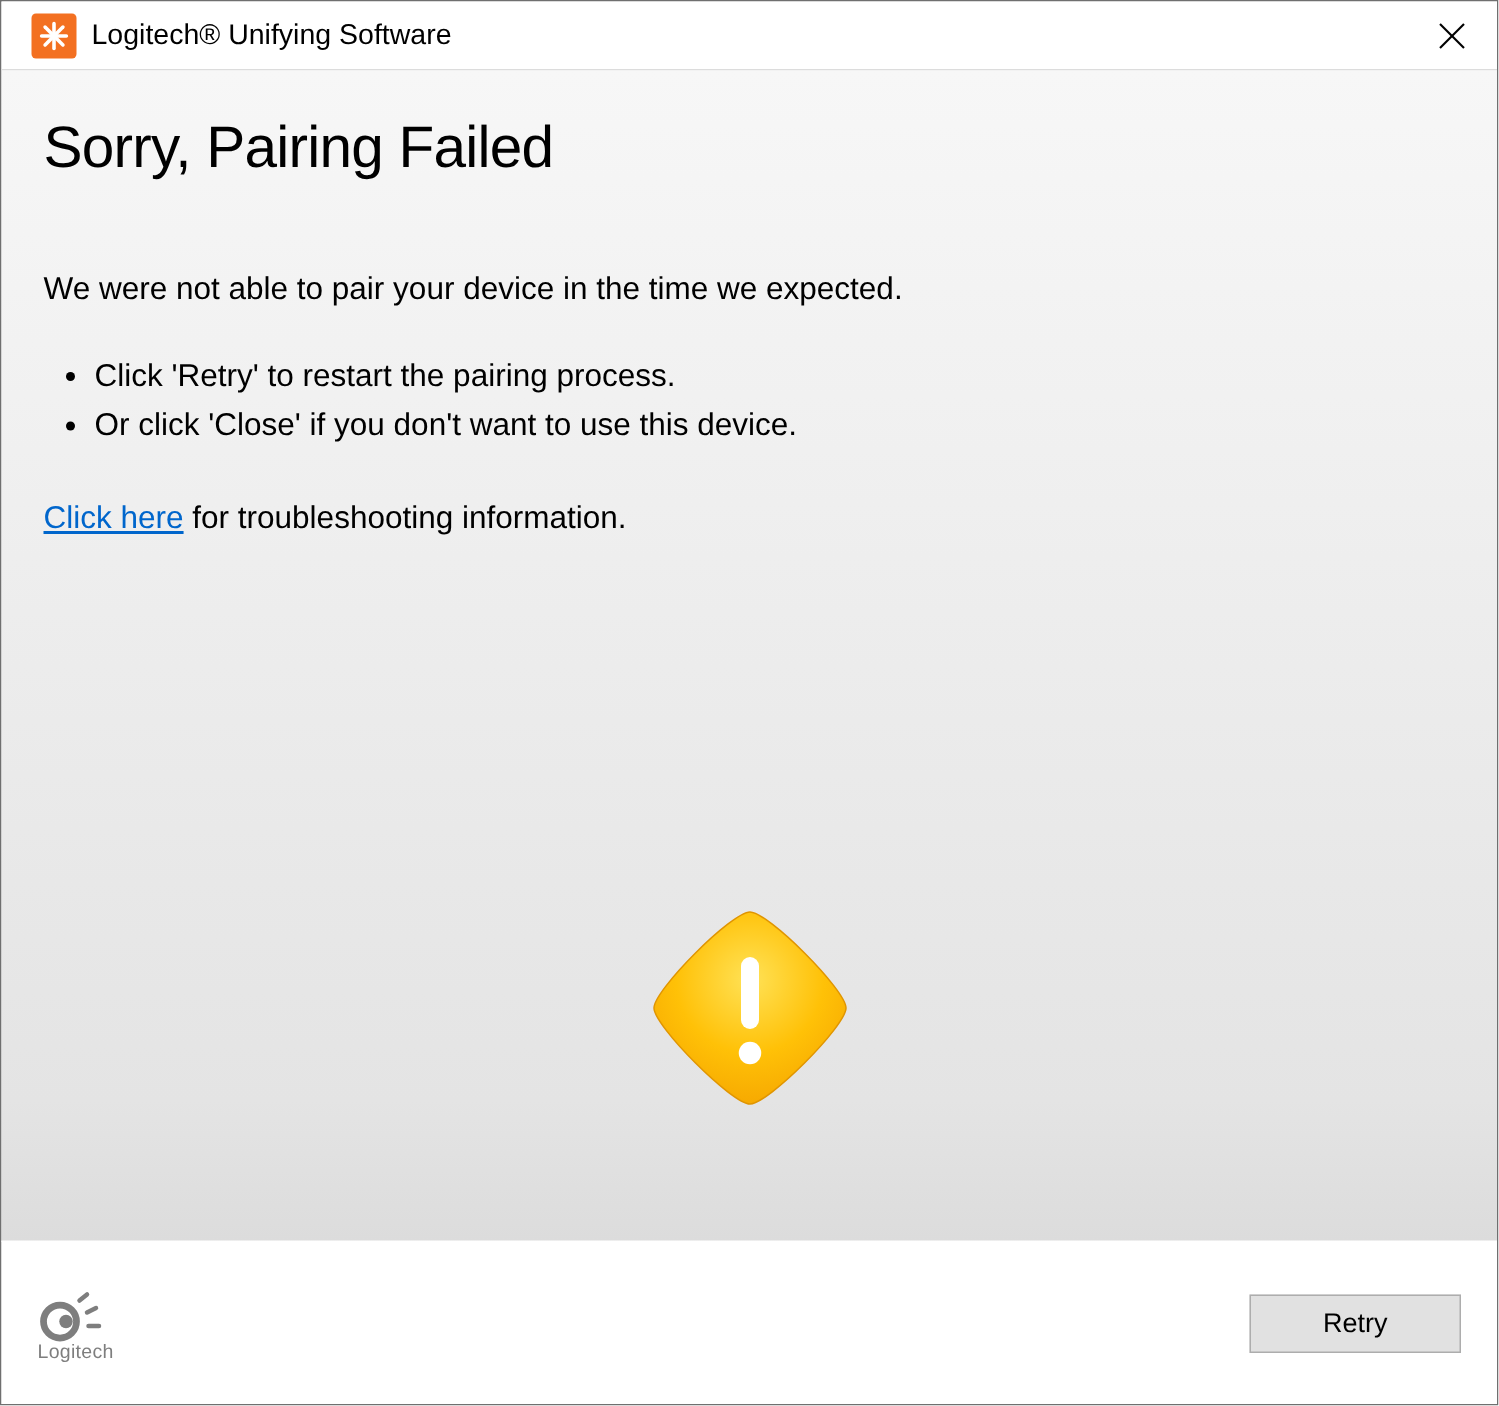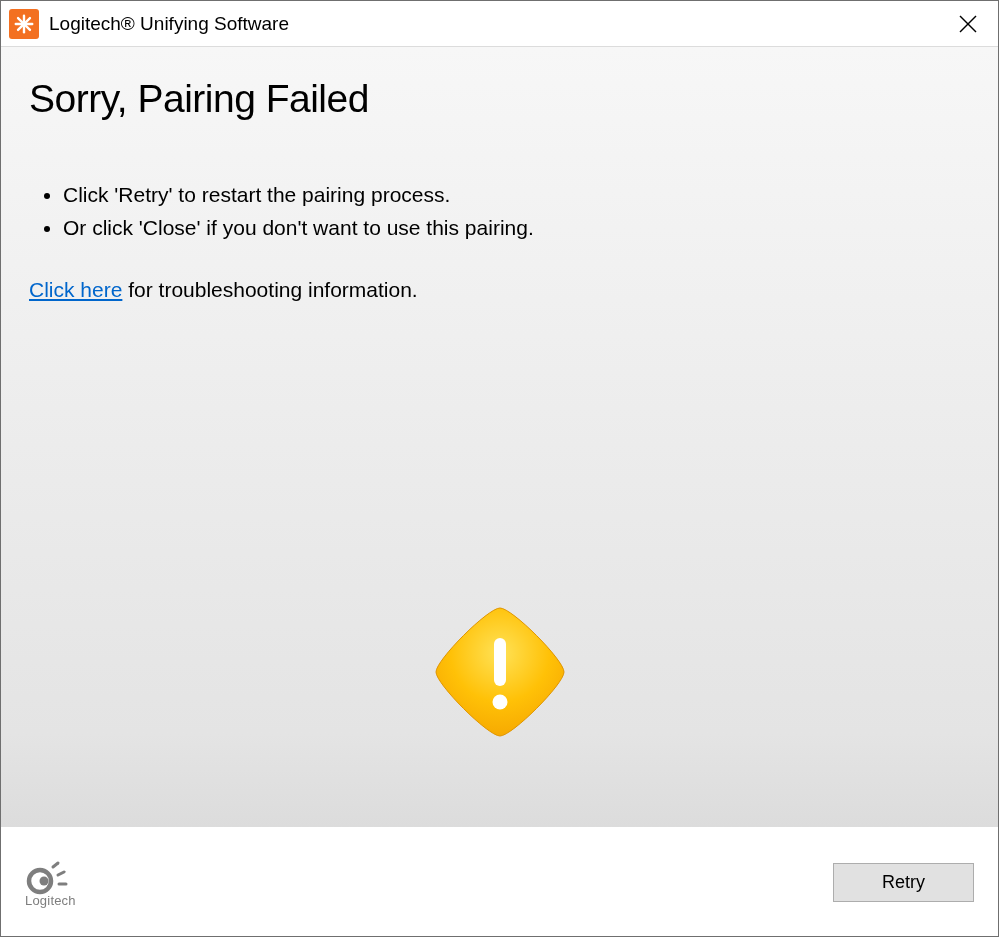--- a/index.html
+++ b/index.html
@@ -18,21 +18,21 @@
     flex-direction: column;
     background: #ffffff;
   }
   
   .titlebar {
     height: 46px;
     display: flex;
     align-items: center;
     background: #ffffff;
     border-bottom: 1px solid #dcdcdc;
-    padding-left: 8px;
+    padding-left: 20px;
   }
   .titlebar .app-icon {
     width: 30px;
     height: 30px;
     background: #f37021;
     display: flex;
     align-items: center;
     justify-content: center;
     border-radius: 3px;
     margin-right: 10px;
@@ -154,23 +154,24 @@
     <div class="close-btn">
       <svg width="18" height="18" viewBox="0 0 18 18">
         <line x1="1" y1="1" x2="17" y2="17" stroke="#000" stroke-width="1.4"></line>
         <line x1="17" y1="1" x2="1" y2="17" stroke="#000" stroke-width="1.4"></line>
       </svg>
     </div>
   </div>
 
   <div class="content">
     <h1 class="heading">Sorry, Pairing Failed</h1>
+    <p class="msg">We were not able to pair your device in the time we expected.</p>
     <ul class="steps">
       <li>Click 'Retry' to restart the pairing process.</li>
-      <li>Or click 'Close' if you don't want to use this pairing.</li>
+      <li>Or click 'Close' if you don't want to use this device.</li>
     </ul>
     <p class="trouble">
       <a href="#">Click here</a><span> for troubleshooting information.</span>
     </p>
 
     <div class="warn-icon-wrap">
       <svg width="140" height="140" viewBox="0 0 140 140">
         <defs>
           <radialGradient id="yg" cx="50%" cy="35%" r="70%">
             <stop offset="0%" stop-color="#ffe257"></stop>

